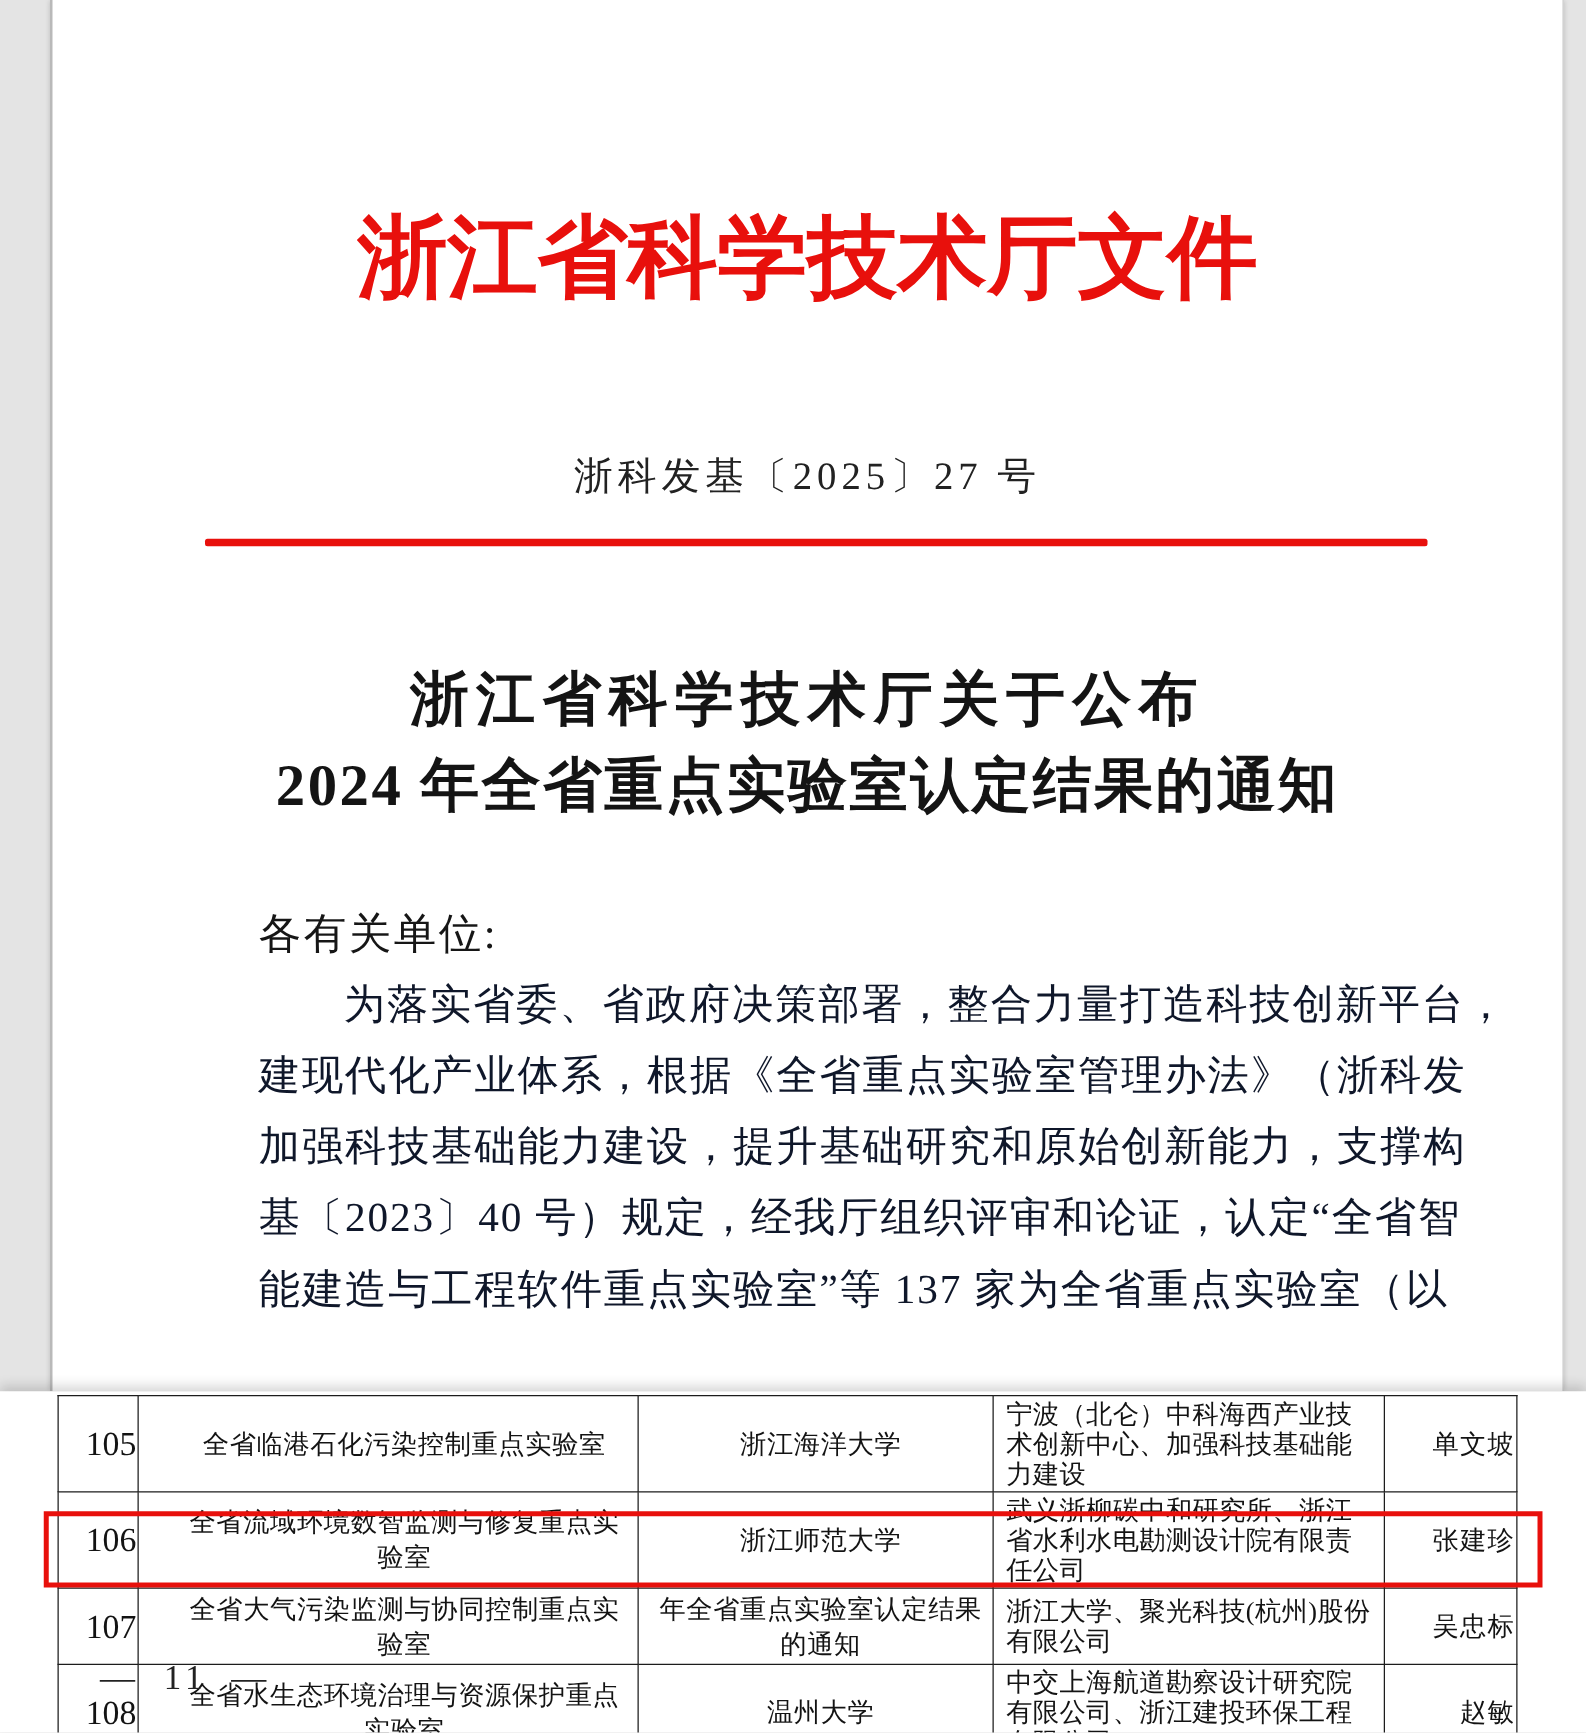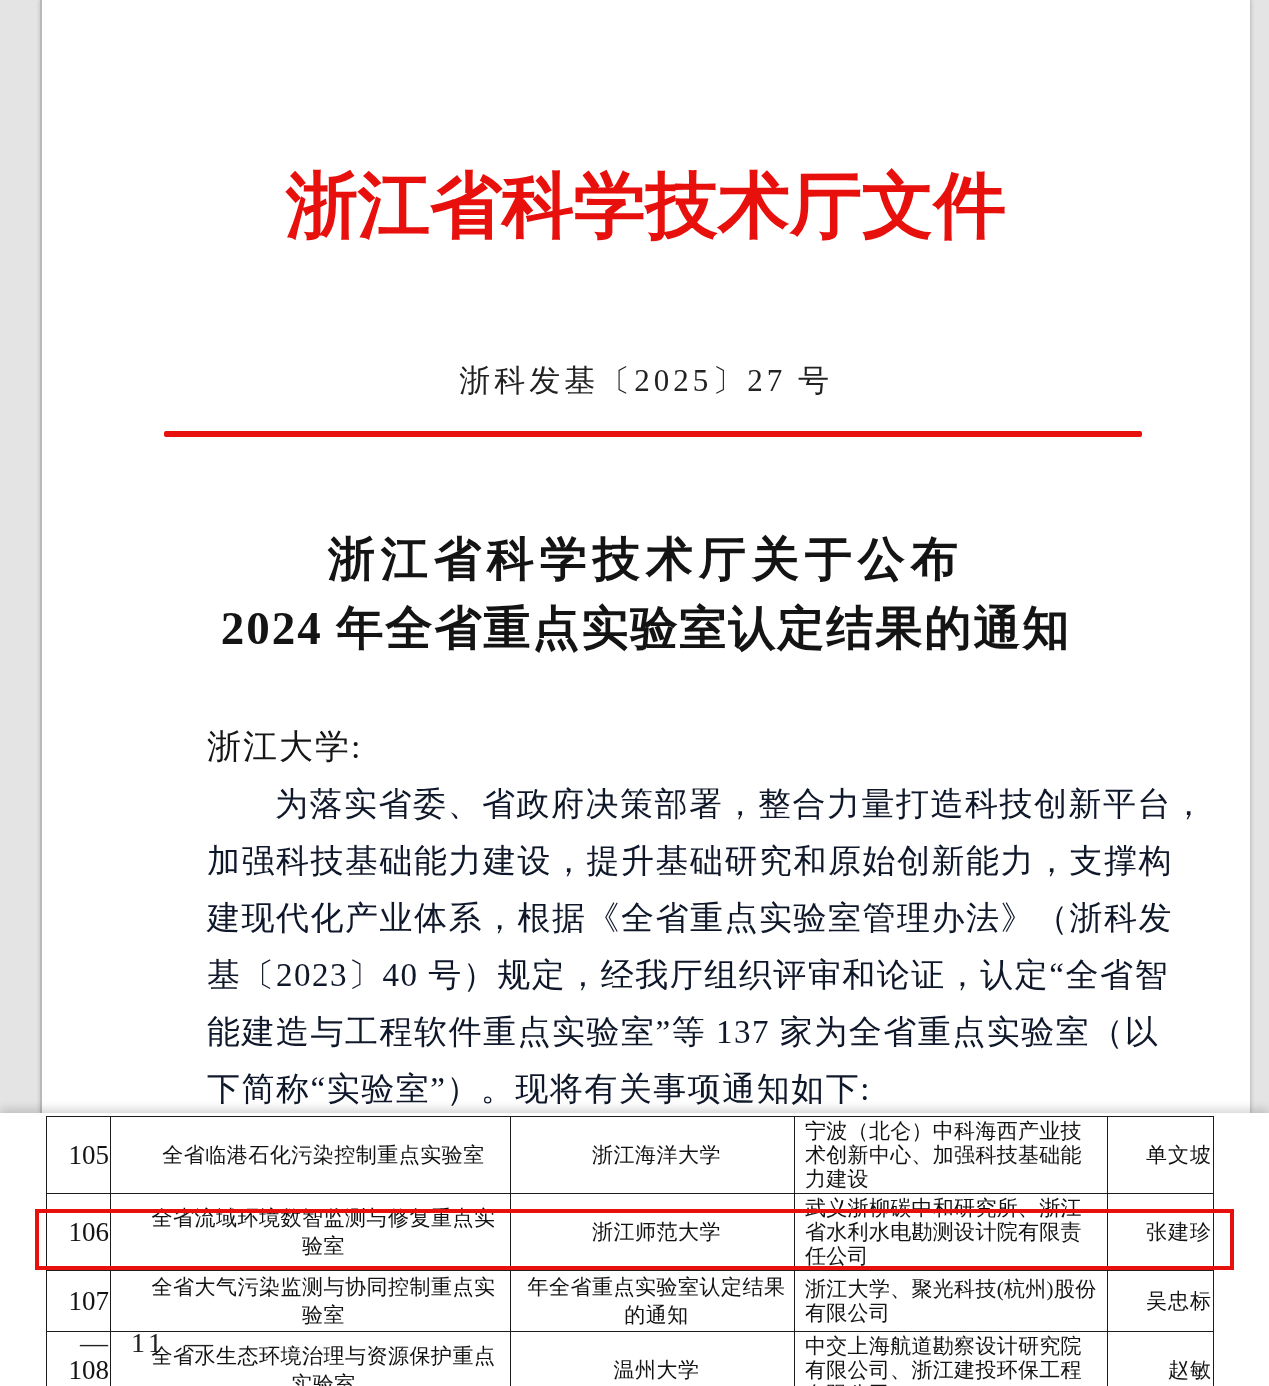--- a/index.html
+++ b/index.html
@@ -75,28 +75,27 @@
 </style>
 </head>
 <body>
 
 <div class="doc-page">
   <div class="red-title">浙江省科学技术厅文件</div>
   <div class="doc-number">浙科发基〔2025〕27 号</div>
   <div class="red-rule"></div>
   <div class="notice-title l1">浙江省科学技术厅关于公布</div>
   <div class="notice-title l2">2024 年全省重点实验室认定结果的通知</div>
-  <div class="salutation">浙江大学:</div>
+  <div class="salutation">各有关单位:</div>
   <div class="body-text">
     <div class="body-line indent">为落实省委、省政府决策部署，整合力量打造科技创新平台，</div>
+    <div class="body-line">建现代化产业体系，根据《全省重点实验室管理办法》（浙科发</div>
     <div class="body-line">加强科技基础能力建设，提升基础研究和原始创新能力，支撑构</div>
-    <div class="body-line">建现代化产业体系，根据《全省重点实验室管理办法》（浙科发</div>
     <div class="body-line">基〔2023〕40 号）规定，经我厅组织评审和论证，认定“全省智</div>
     <div class="body-line">能建造与工程软件重点实验室”等 137 家为全省重点实验室（以</div>
-    <div class="body-line">下简称“实验室”）。现将有关事项通知如下:</div>
   </div>
 </div>
 
 <div class="table-section">
   <table class="labs">
     <colgroup>
       <col style="width:64px">
         <col style="width:400px">
         <col style="width:284px">
         <col style="width:313px">

